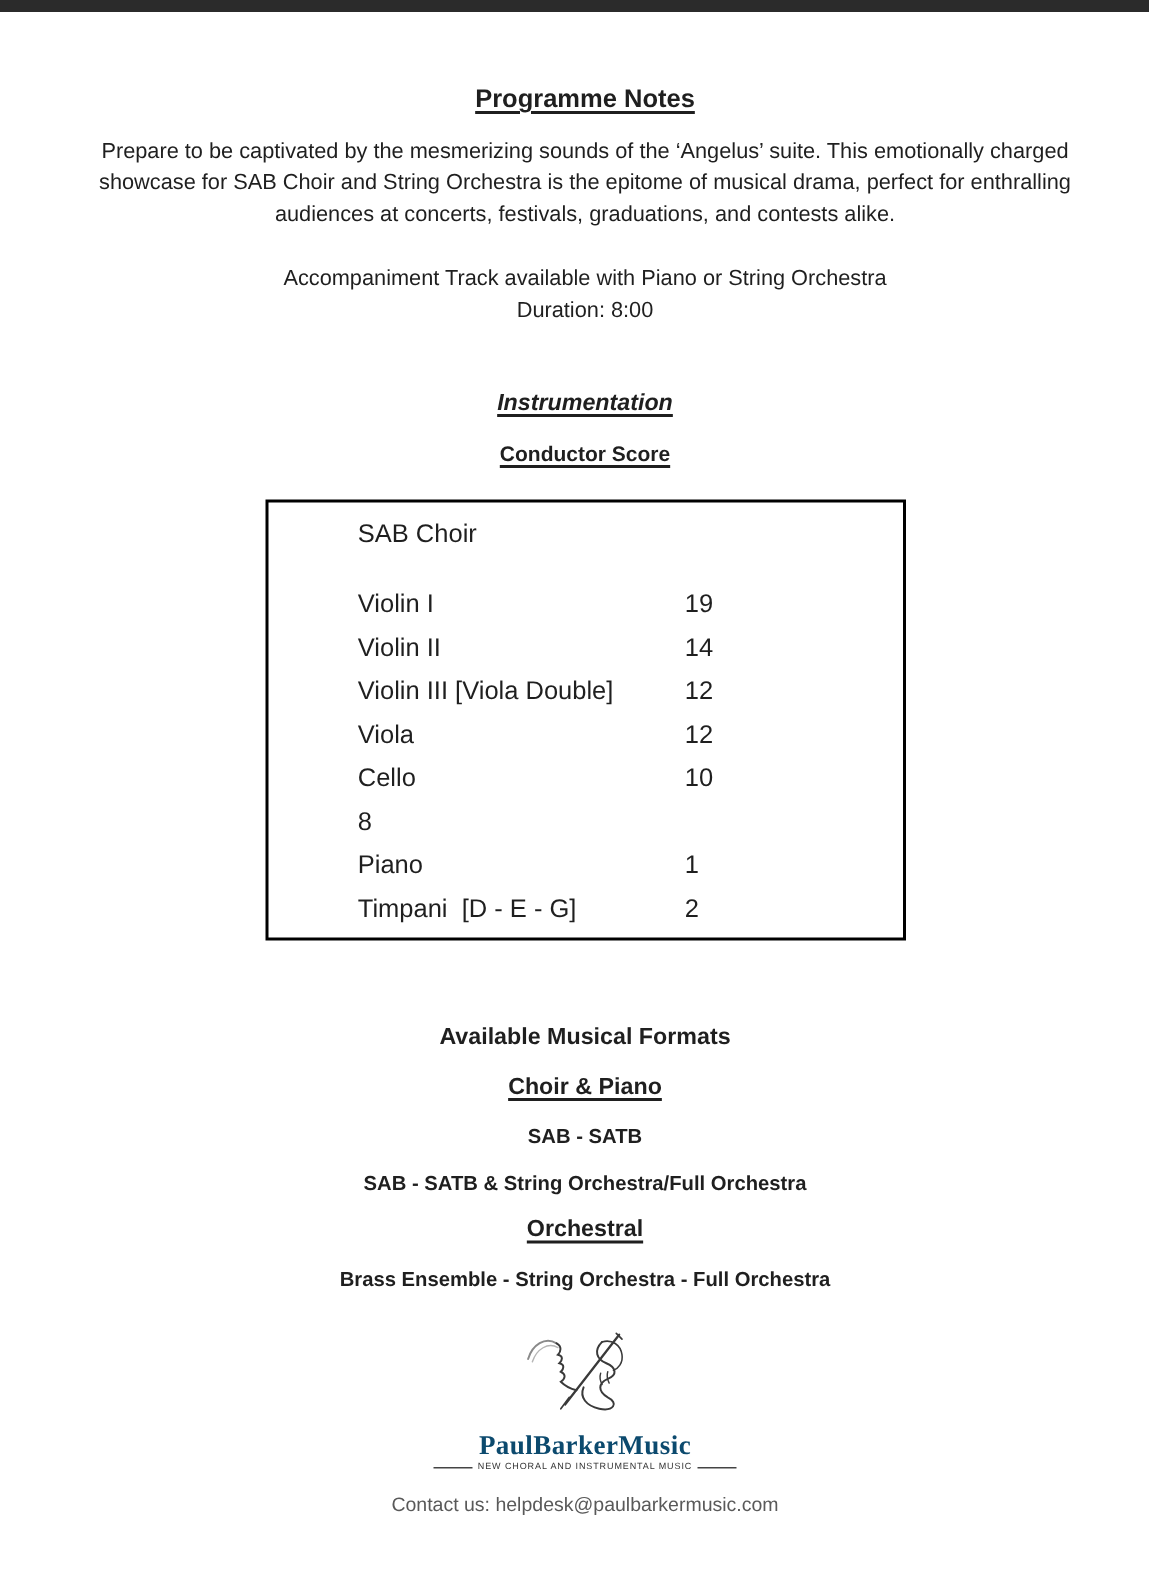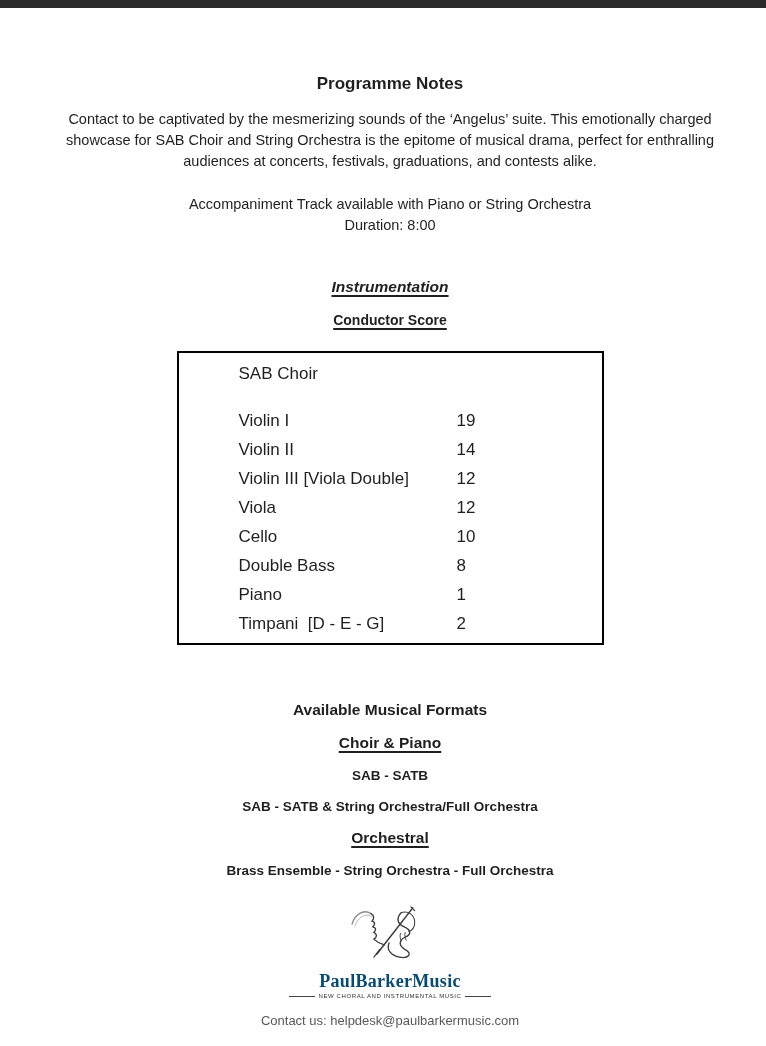--- a/index.html
+++ b/index.html
@@ -12,24 +12,25 @@
   }
   .top-bar {
     width: 100%; height: 8px;
     background: #2b2b2b;
   }
   .content {
     text-align: center;
     padding-left: 14px;
   }
   .doc-title {
-    margin-top: 65px;
+    margin-top: 47px;
     font-size: 17px;
     font-weight: 700;
     line-height: 21px;
+    text-decoration: underline;
     text-underline-offset: 3px;
     text-decoration-thickness: 1.5px;
   }
   .intro {
     margin: 15px auto 0;
     max-width: 696px;
     font-size: 14.5px;
     line-height: 21px;
   }
   .accomp-block {
@@ -136,21 +137,21 @@
 </style>
 </head>
 <body>
 
 <div class="top-bar"></div>
 
 <div class="content">
 
   <div class="doc-title">Programme Notes</div>
 
-  <p class="intro">Contact to be captivated by the mesmerizing sounds of the ‘Angelus’ suite. This emotionally charged showcase for SAB Choir and String Orchestra is the epitome of musical drama, perfect for enthralling audiences at concerts, festivals, graduations, and contests alike.</p>
+  <p class="intro">Prepare to be captivated by the mesmerizing sounds of the ‘Angelus’ suite. This emotionally charged showcase for SAB Choir and String Orchestra is the epitome of musical drama, perfect for enthralling audiences at concerts, festivals, graduations, and contests alike.</p>
 
   <div class="accomp-block">
     <div>Accompaniment Track available with Piano or String Orchestra</div>
     <div>Duration: 8:00</div>
   </div>
 
   <div class="h-instrumentation">Instrumentation</div>
   <div class="h-conductor">Conductor Score</div>
 
   <div class="instr-box">
@@ -170,21 +171,20 @@
       </div>
       <div class="instr-row">
         <span class="instr-name">Viola</span>
         <span class="instr-count">12</span>
       </div>
       <div class="instr-row">
         <span class="instr-name">Cello</span>
         <span class="instr-count">10</span>
       </div>
       <div class="instr-row">
-        <span class="instr-name">Double Bass</span>
         <span class="instr-count">8</span>
       </div>
       <div class="instr-row">
         <span class="instr-name">Piano</span>
         <span class="instr-count">1</span>
       </div>
       <div class="instr-row">
         <span class="instr-name">Timpani  [D - E - G]</span>
         <span class="instr-count">2</span>
       </div>

